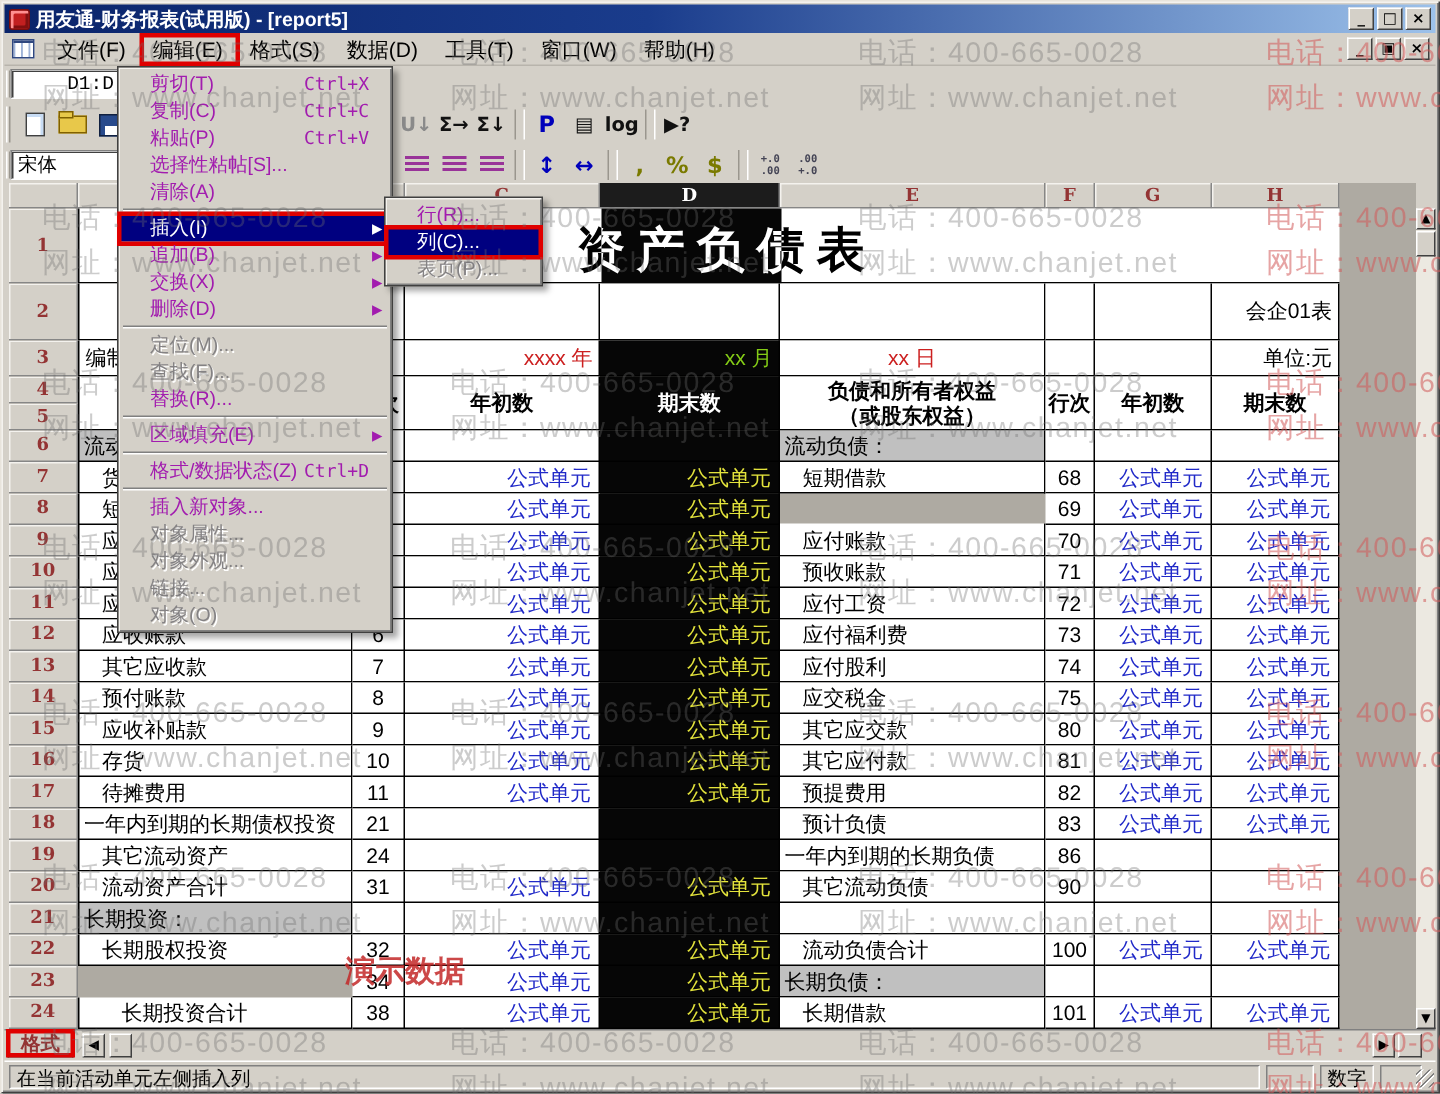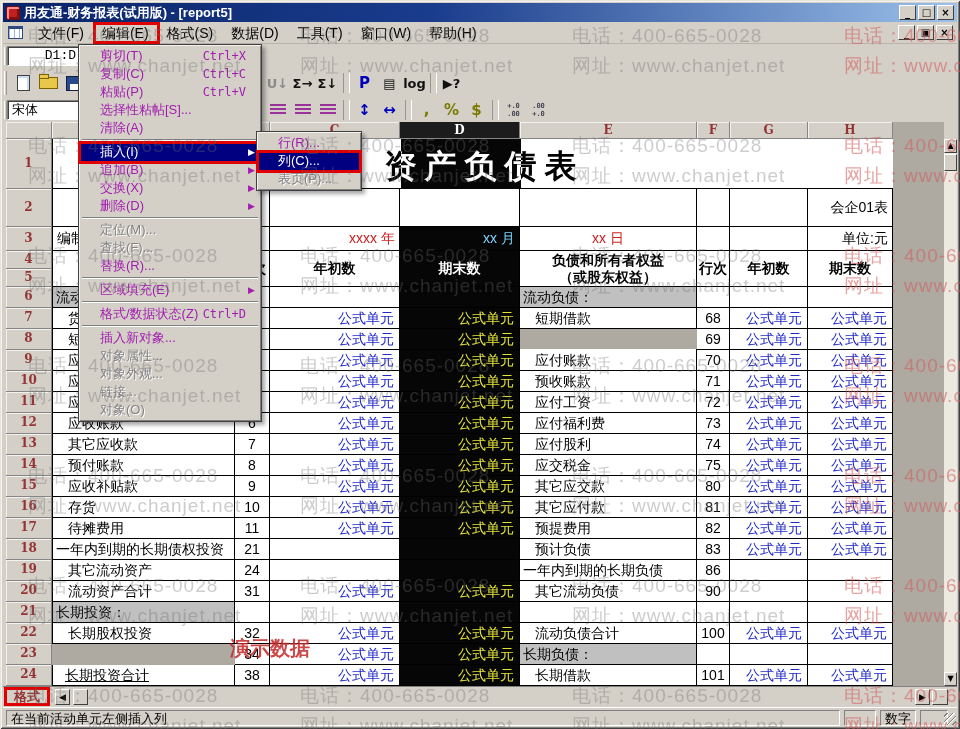--- a/index.html
+++ b/index.html
@@ -67,21 +67,21 @@
   .c { position:relative; height:100%; background:#fff; border-right:1px solid #000; border-bottom:1px solid #000;
     font-size:14px; overflow:hidden; white-space:nowrap; color:#000; }
   .c.first { border-left:1px solid #000; }
   .wa{width:183px}.wb{width:35px}.wc{width:130px}.wd{width:120px}.we{width:177px}.wf{width:33px}.wg{width:78px}.wh{width:85px}
   .c.sec { background:#c0c0c0; }
   .c.sel { background:#060606; color:#e4e43c; }
   .c.num { text-align:center; }
   .c.fx { color:#2029c8; text-align:right; padding-right:5px; }
   .c.fxy { text-align:right; padding-right:5px; }
   .c.red { color:#cc2020; }
-  .c.cyan { color:#7dd3fc; }
+  .c.cyan { color:#84cc16; }
   .c.bold { font-weight:bold; }
   .c.rt { text-align:right; padding-right:4px; }
   .c.ctr { text-align:center; }
   
   #row1 { position:absolute; left:46px; top:17px; width:841px; height:50px; background:#fff; border-bottom:1px solid #000; border-left:1px solid #000; }
   .t-seg { position:absolute; top:0; height:50px; overflow:hidden; }
   .t-txt { position:absolute; top:6px; width:427px; text-align:center; font-weight:bold; font-size:32px; letter-spacing:8px;
     font-family:"DejaVu Serif","Liberation Serif",serif; }
   .t-seg.mid { background:#060606; }
   .t-seg.mid .t-txt { color:#fff; }
@@ -474,21 +474,21 @@
           <div class="c first wa" style="padding-left: 15px; margin-top: 44px;">长期债权投资</div>
           <div class="c wb num">34</div>
           <div class="c wc fx">公式单元</div>
           <div class="c wd sel fxy">公式单元</div>
           <div class="c we sec" style="padding-left: 3px;">长期负债：</div>
           <div class="c wf num"></div>
           <div class="c wg"></div>
           <div class="c wh"></div>
         </div>
         <div class="srow" style="top: 543px; height: 21px; line-height: 20px;">
-          <div class="c first wa" style="padding-left: 12px; text-decoration: underline;">长期投资合计</div>
+          <div class="c first wa" style="padding-left: 28px;">长期投资合计</div>
           <div class="c wb num">38</div>
           <div class="c wc fx">公式单元</div>
           <div class="c wd sel fxy">公式单元</div>
           <div class="c we" style="padding-left: 15px;">长期借款</div>
           <div class="c wf num">101</div>
           <div class="c wg fx">公式单元</div>
           <div class="c wh fx">公式单元</div>
         </div>
       </div>
   </div>

